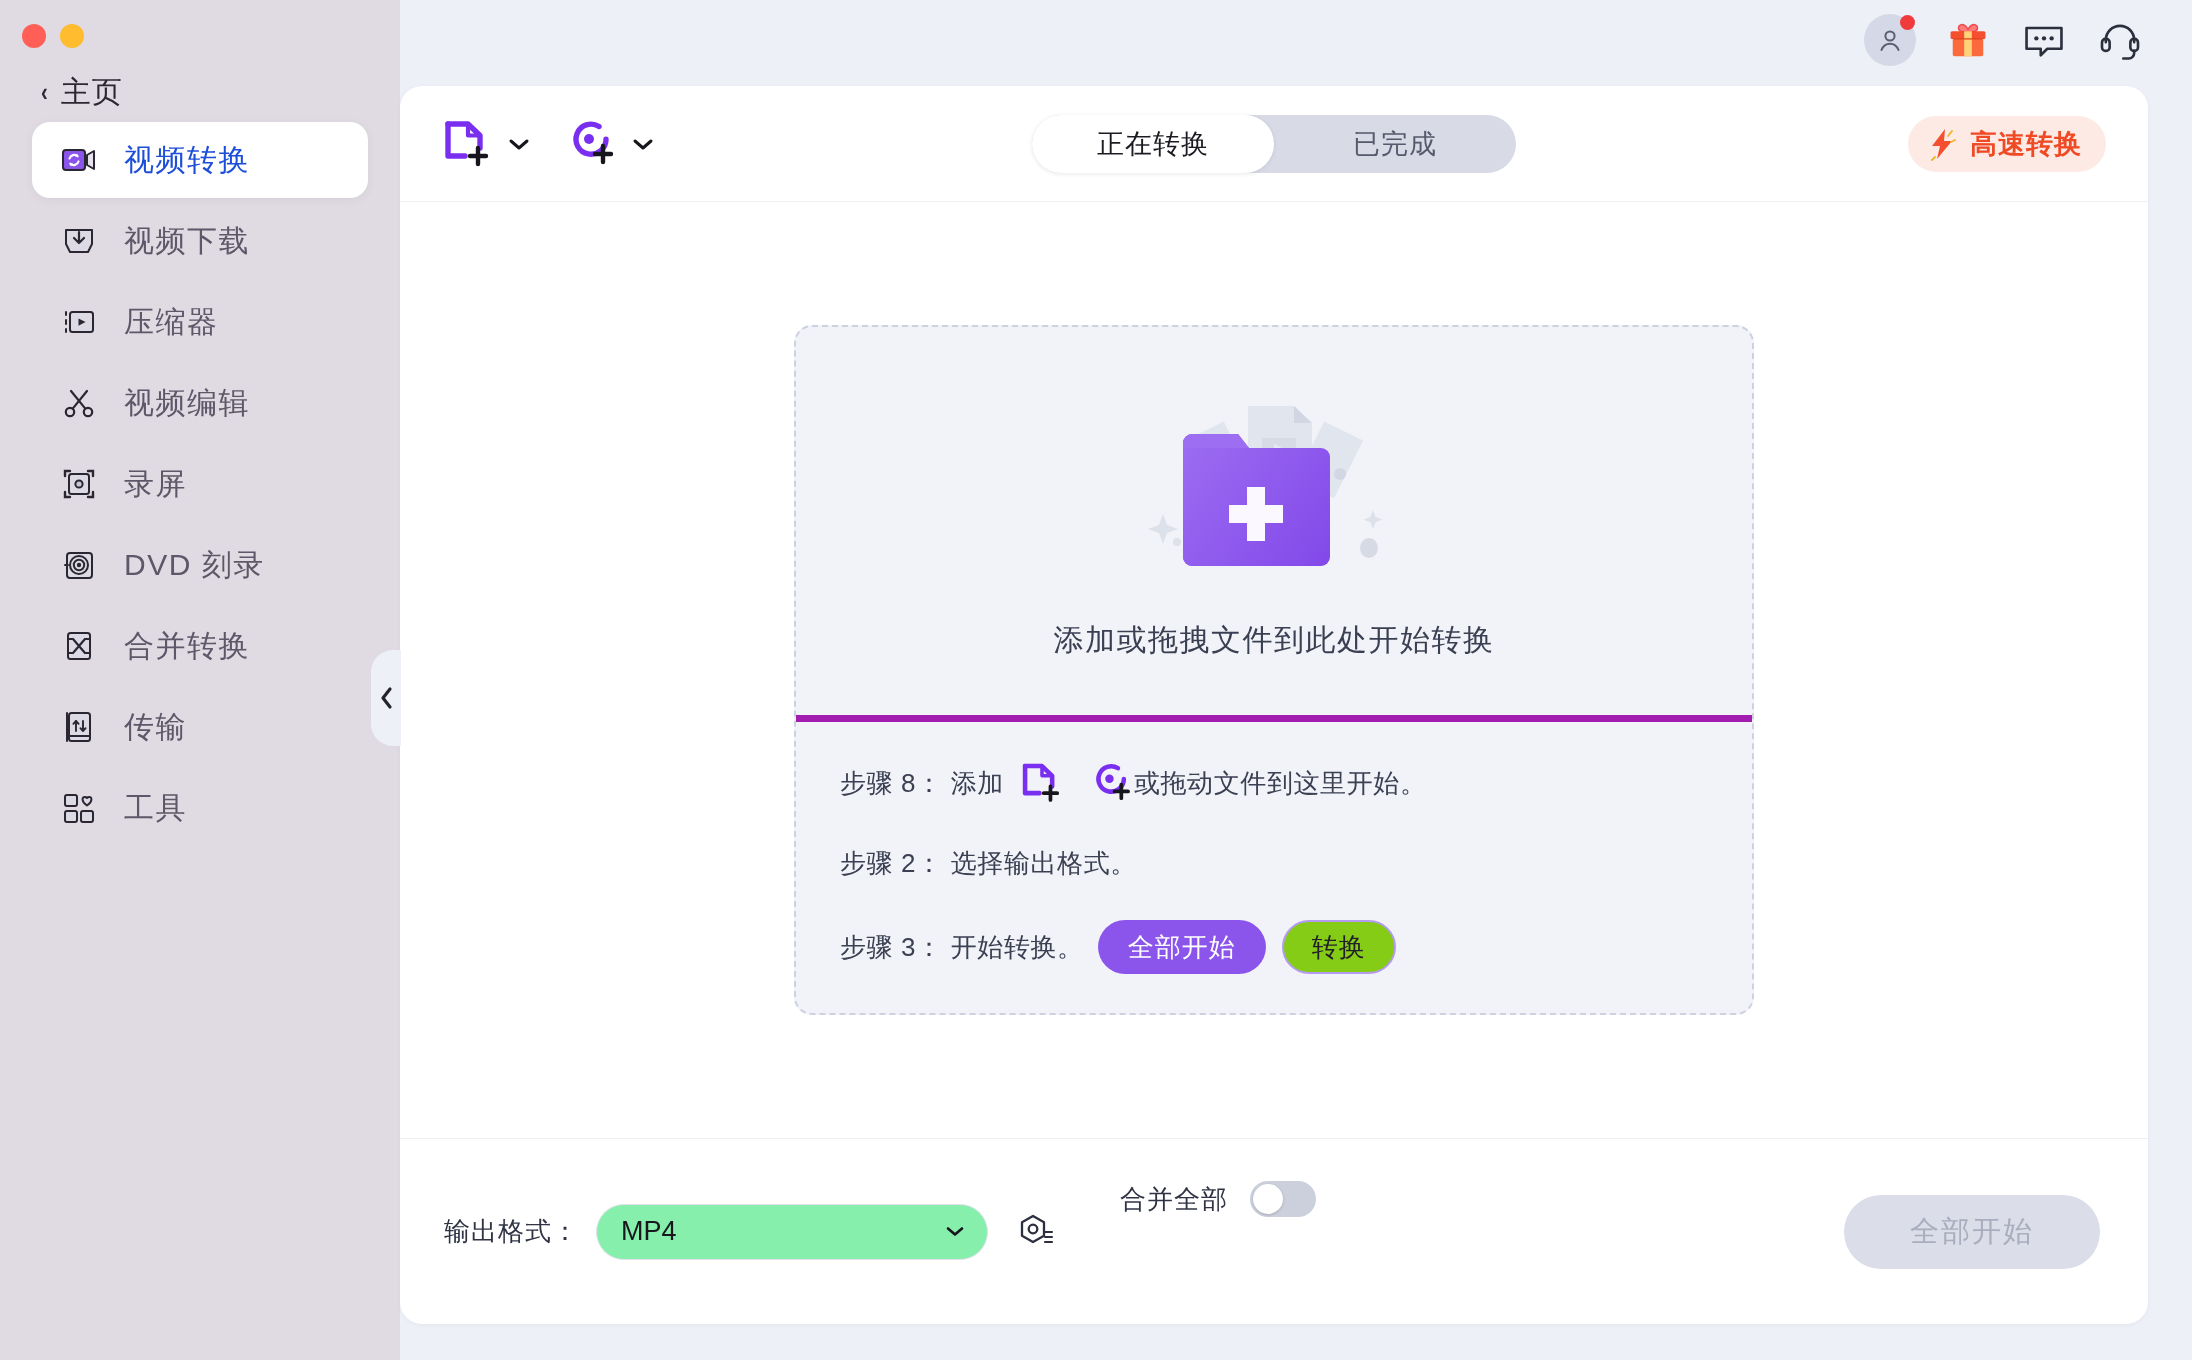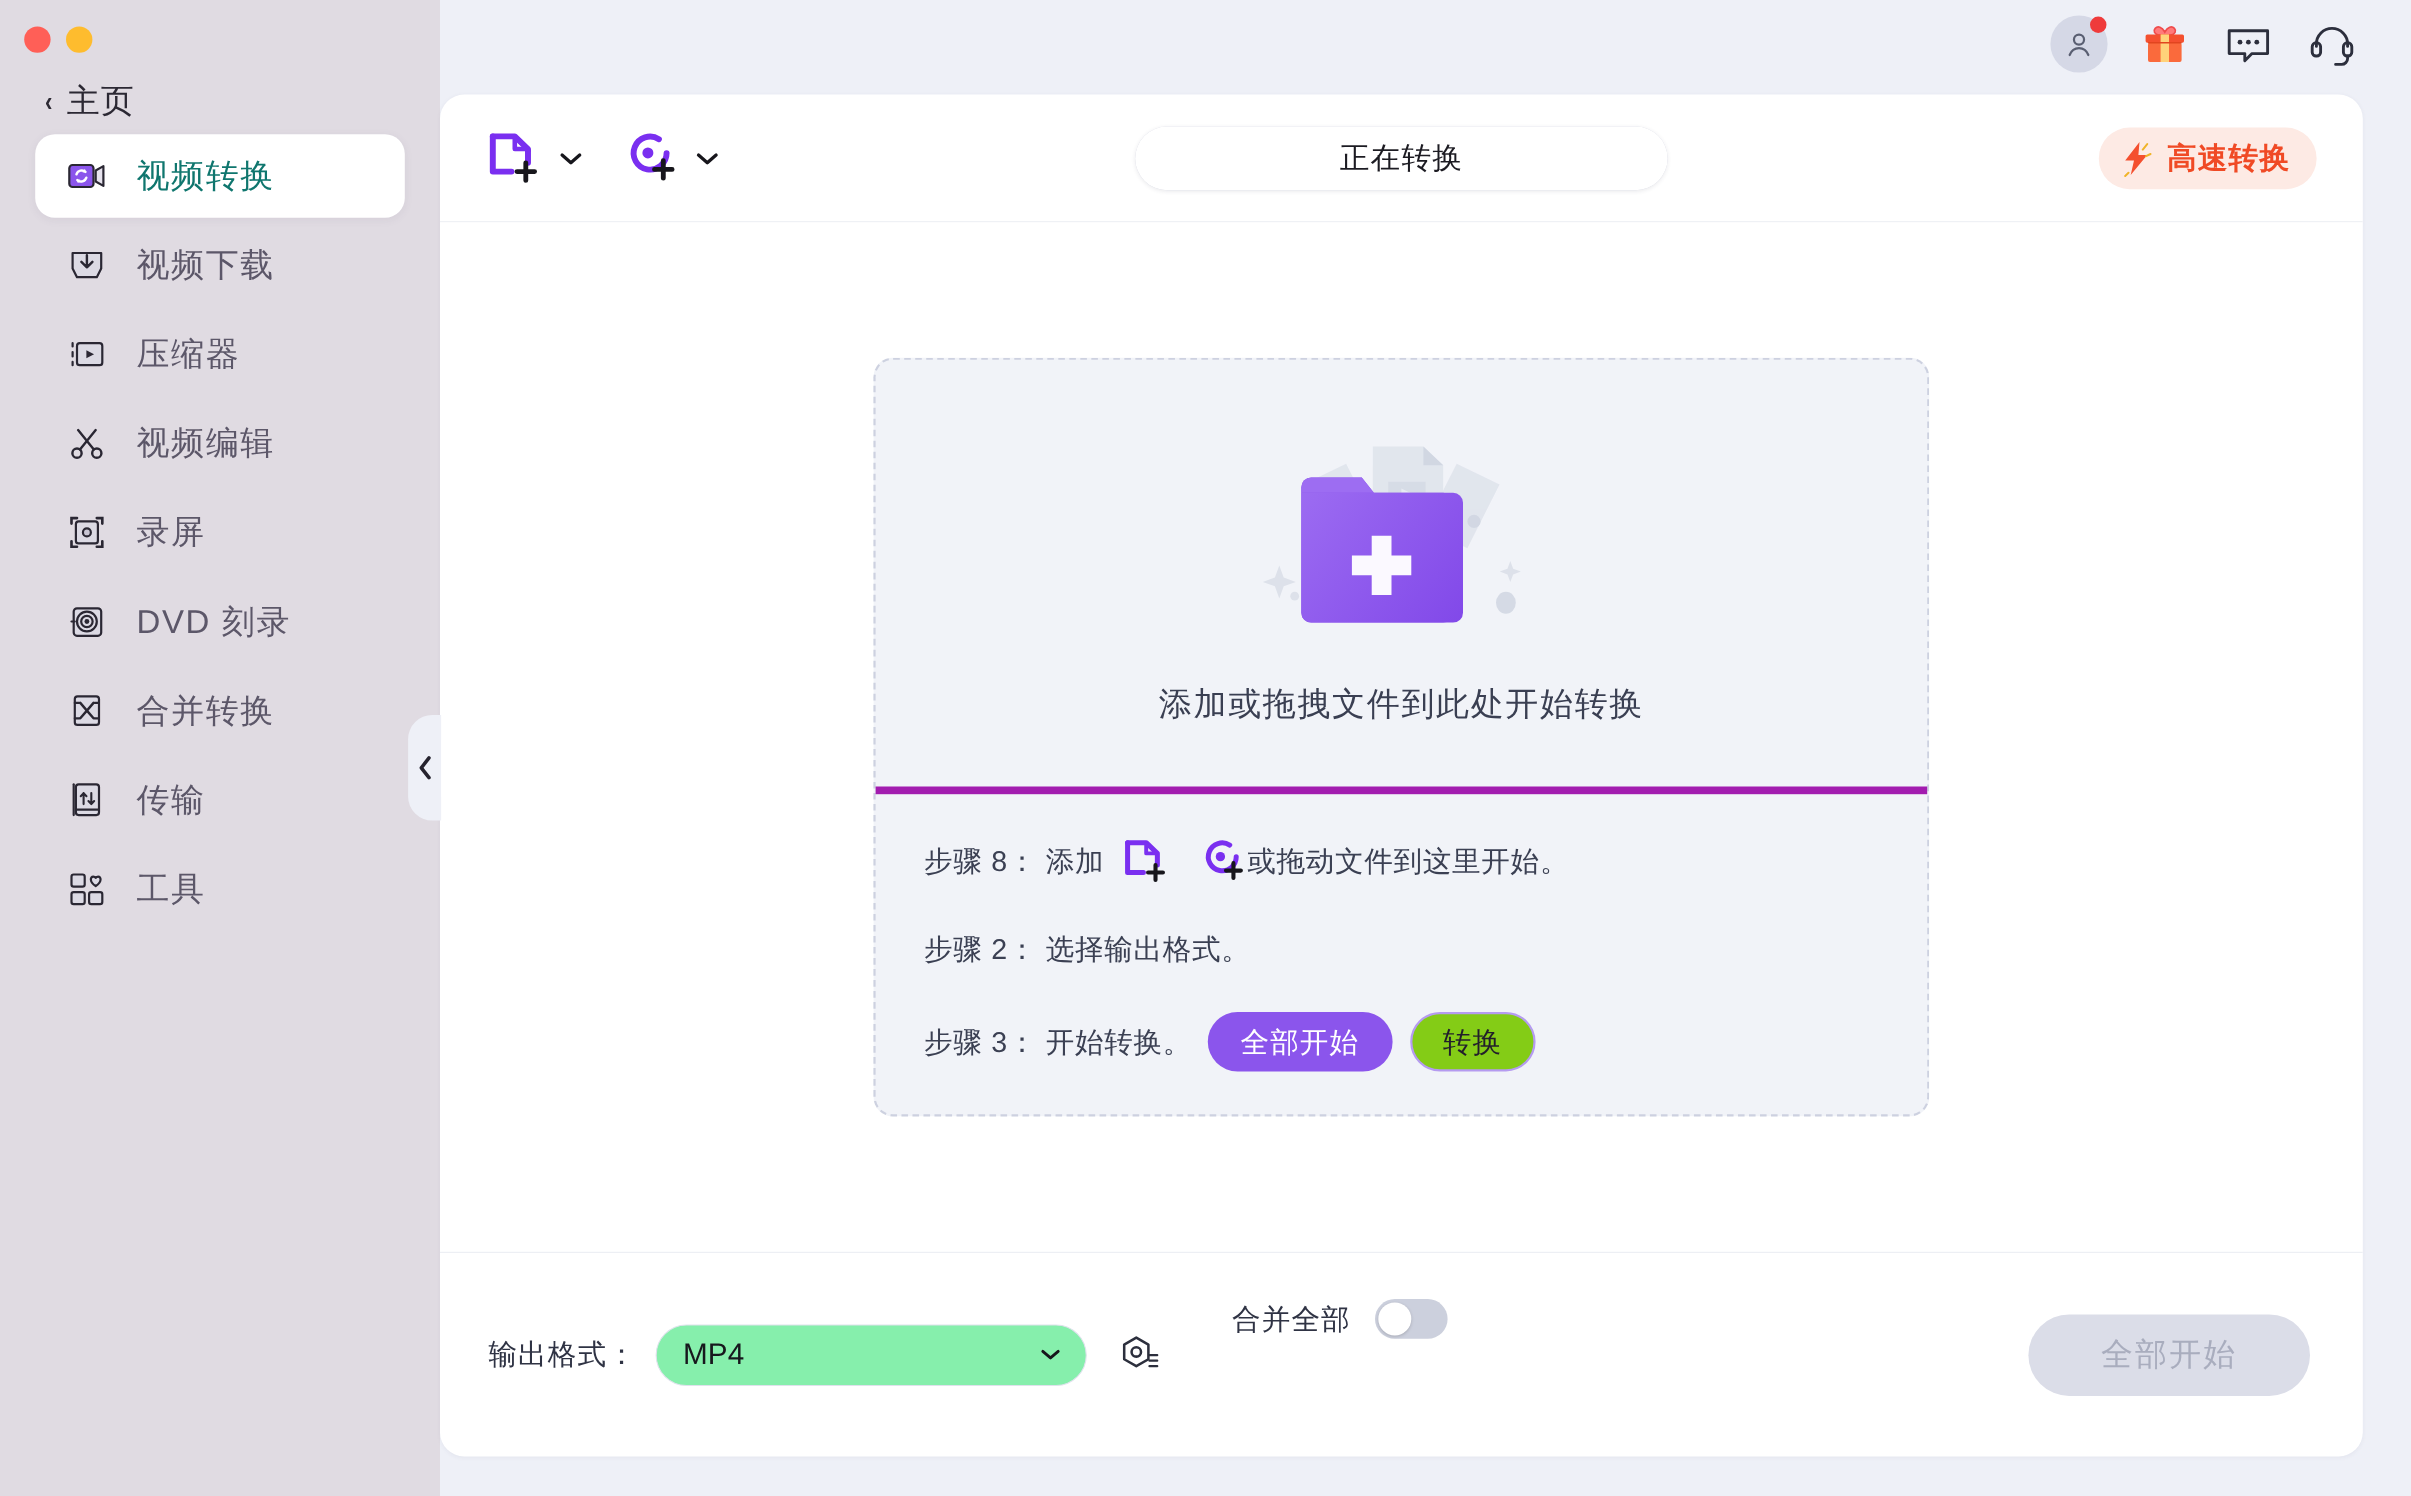--- a/index.html
+++ b/index.html
@@ -63,21 +63,21 @@
     gap: 26px;
     height: 76px;
     padding: 0 28px;
     border-radius: 18px;
     cursor: pointer;
     color: #5c5769;
     margin-bottom: 5px;
   }
   .nav-item.active {
     background: #ffffff;
-    color: #0f766e;
+    color: #1d4ed8;
     box-shadow: 0 2px 8px rgba(90,80,120,.08);
   }
   .nav-icon {
     width: 38px; height: 38px;
     display: flex; align-items: center; justify-content: center;
     flex: 0 0 38px;
   }
   .nav-icon svg { width: 36px; height: 36px; display:block; }
   .nav-label {
     font-size: 30px;
@@ -578,20 +578,21 @@
               <path d="M37 28v16M29 36h16" stroke="#17161c" stroke-width="4.4" stroke-linecap="round"></path>
             </svg>
             <svg class="chev-sm" viewBox="0 0 22 14">
               <path d="M3 4l8 7 8-7" fill="none" stroke="#17161c" stroke-width="3" stroke-linecap="round" stroke-linejoin="round"></path>
             </svg>
           </div>
         </div>
 
         <div class="tabs">
           <div class="tab active">正在转换</div>
+          <div class="tab">已完成</div>
         </div>
 
         <div class="speed-pill">
           <svg viewBox="0 0 34 34" fill="none">
             <path d="M19 2L6 19h8l-3 13L26 14h-8z" fill="#f4502f"></path>
             <path d="M26 4l-4 5M29 13l-4 2M9 30l-3 3" stroke="#f0b429" stroke-width="1.8" stroke-linecap="round"></path>
           </svg>
           <span class="txt">高速转换</span>
         </div>
       </div>

